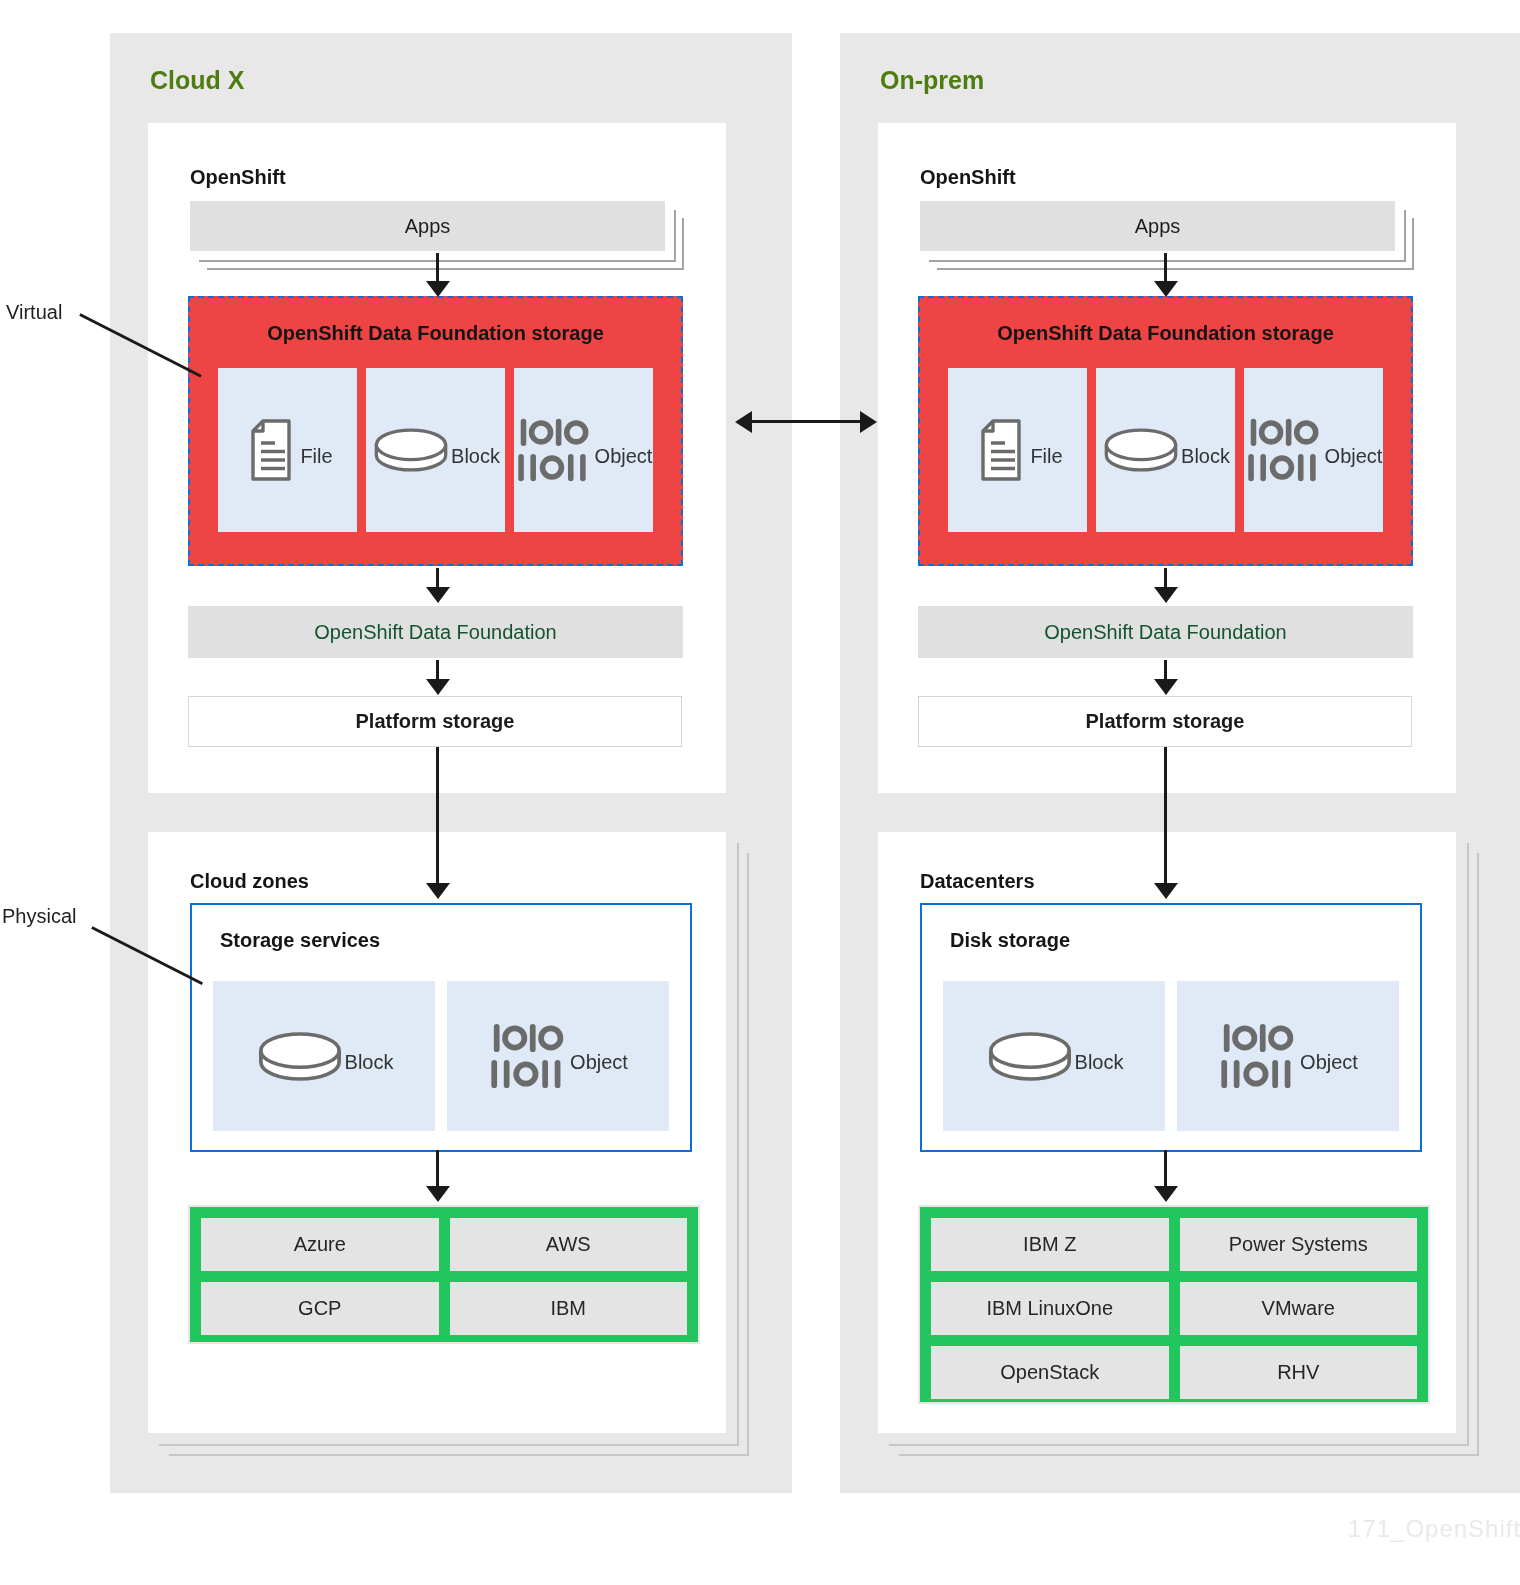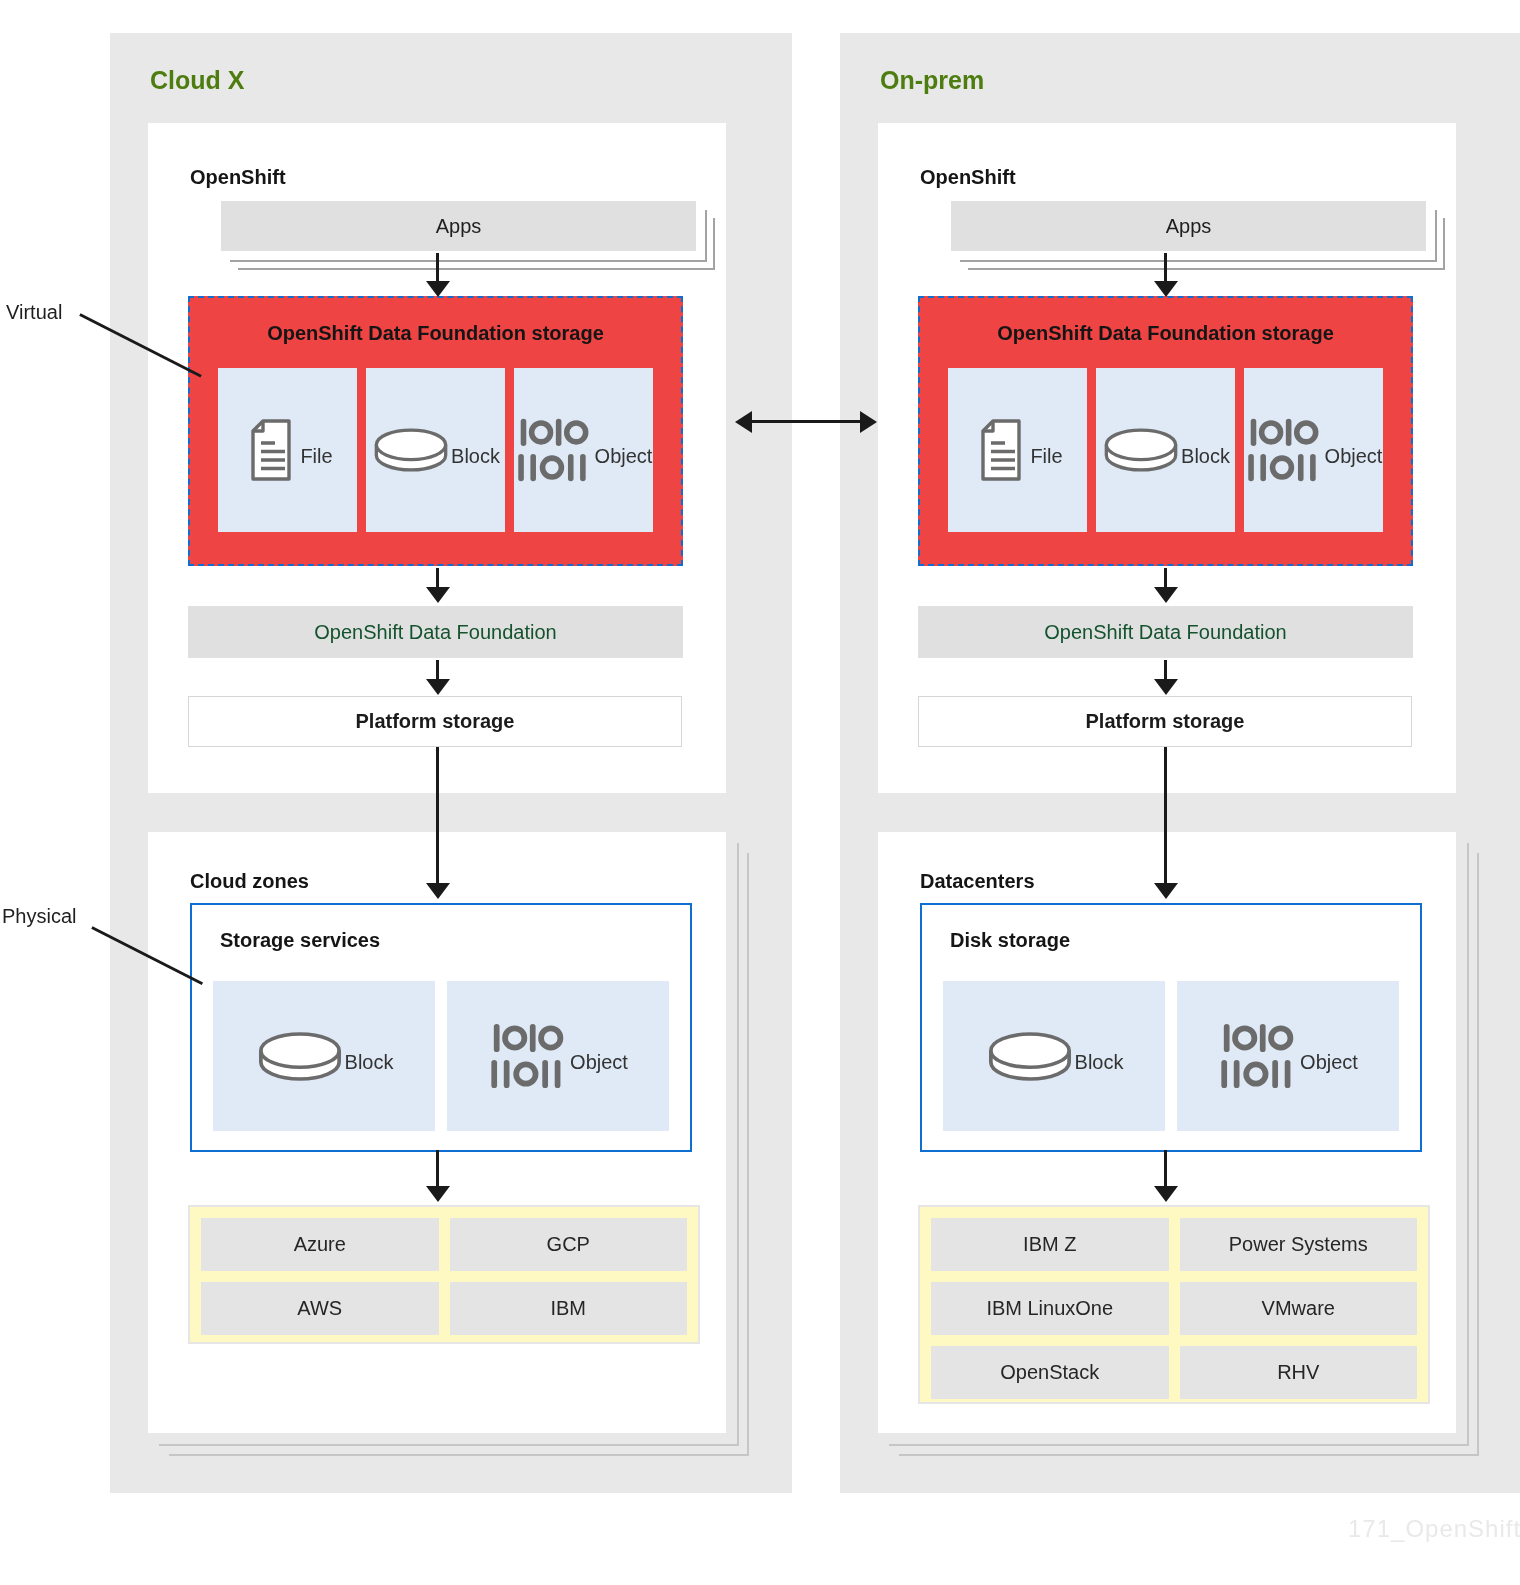--- a/index.html
+++ b/index.html
@@ -10,21 +10,21 @@
   .panel{position:absolute;top:33px;width:682px;height:1460px;background:#e8e8e8;}
   .panel-title{position:absolute;left:40px;top:33px;font-size:25px;font-weight:bold;color:#4d7c0f;}
   .whitebox{position:absolute;left:38px;width:578px;background:#ffffff;}
   .boxA{top:90px;height:670px;}
   .boxB{top:799px;height:601px;}
   .box-heading{position:absolute;left:42px;font-size:20px;font-weight:bold;color:#151515;margin-top:16px;}
   .boxA .box-heading{top:27px;}
   .boxB .box-heading{top:22px;}
 
   
-  .apps-wrap{position:absolute;left:42px;top:78px;width:475px;height:50px;margin-left:31px;}
+  .apps-wrap{position:absolute;left:42px;top:78px;width:475px;height:50px;}
   .sheet{position:absolute;width:100%;height:100%;border-right:2px solid #a3a3a3;border-bottom:2px solid #a3a3a3;}
   .sheet.s1{left:9px;top:9px;}
   .sheet.s2{left:17px;top:17px;}
   .apps-bar{position:absolute;left:0;top:0;width:100%;height:100%;background:#e0e0e0;
     display:flex;align-items:center;justify-content:center;font-size:20px;color:#1f1f1f;}
 
   
   .dashed-box{position:absolute;left:40px;top:173px;width:491px;height:266px;
     border:2px dashed #0e6ed2;background:#ef4444;}
   .dashed-title{position:absolute;left:0;right:0;top:24px;text-align:center;
@@ -45,21 +45,21 @@
   .bigsheet{position:absolute;left:38px;top:799px;width:578px;height:601px;
     border-right:2px solid #c6c6c6;border-bottom:2px solid #c6c6c6;}
   .bigsheet.b1{margin-left:11px;margin-top:11px;}
   .bigsheet.b2{margin-left:21px;margin-top:21px;}
 
   .blue-box{position:absolute;left:42px;top:71px;width:498px;height:245px;
     border:2.5px solid #0e6ed2;background:#ffffff;}
   .blue-heading{position:absolute;left:28px;top:24px;font-size:20px;font-weight:bold;color:#151515;}
   .blue-box .tiles-row{top:76px;gap:12px;}
 
-  .providers{position:absolute;left:40px;top:373px;width:512px;background:#fef9c3;
+  .providers{position:absolute;left:40px;top:373px;width:512px;background:#22c55e;
     border:2px solid #e6e6e6;box-sizing:border-box;padding:11px;
     display:grid;grid-template-columns:1fr 1fr;gap:11px;}
   .prov-cell{background:#e4e4e4;height:53px;display:flex;align-items:center;justify-content:center;
     font-size:20px;color:#262626;}
 
   
   .varrow{position:absolute;width:3px;background:#1a1a1a;z-index:6;}
   .varrow::after{content:'';position:absolute;bottom:-15px;left:50%;transform:translateX(-50%);
     width:0;height:0;border-left:12px solid transparent;border-right:12px solid transparent;
     border-top:16px solid #1a1a1a;}
@@ -168,22 +168,22 @@
                   <path d="M46,33.5 V51.5"></path>
                   <path d="M56,33.5 V51.5"></path>
               </svg>
             </span>
             <div class="tile-label">Object</div>
           </div>
         </div>
       </div>
       <div class="providers" style="height:139px;">
         <div class="prov-cell">Azure</div>
+        <div class="prov-cell">AWS</div>
         <div class="prov-cell">GCP</div>
-        <div class="prov-cell">AWS</div>
         <div class="prov-cell">IBM</div>
       </div>
     </div>
   </div>
 
   <div class="panel" style="left:840px;width:680px;">
     <div class="panel-title">On-prem</div>
 
     <div class="bigsheet b2"></div>
     <div class="bigsheet b1"></div>

